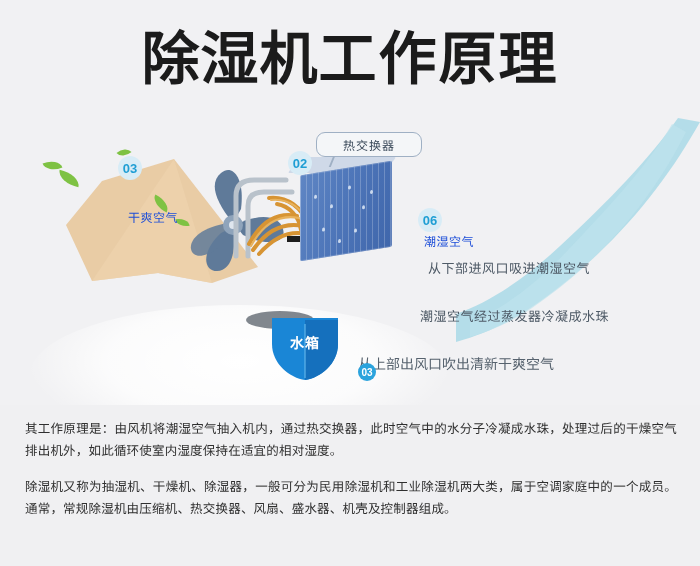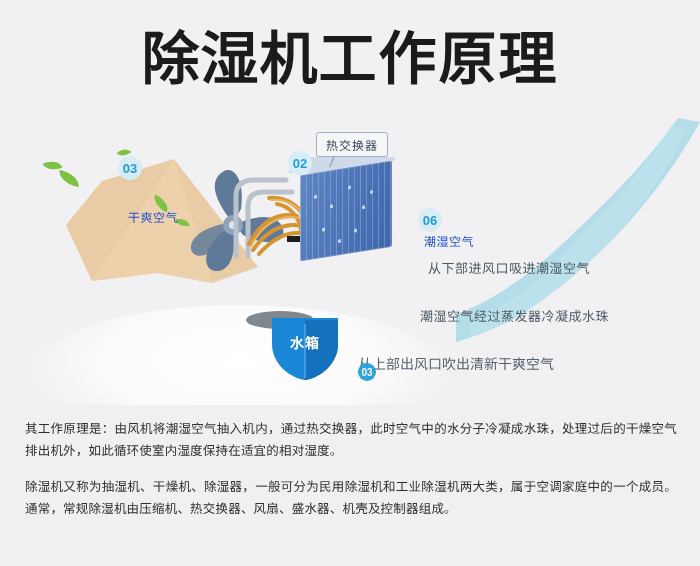--- a/index.html
+++ b/index.html
@@ -220,23 +220,23 @@
     background: #2ba3dd;
     color: #ffffff;
     width: 18px;
     height: 18px;
     font-size: 10px;
   }
 
   
   .callout {
     position: absolute;
-    padding: 3px 9px;
+    padding: 3px 26px;
     border: 1.4px solid #9fb0c4;
-    border-radius: 3px;
+    border-radius: 9px;
     background: #f4f6f8;
     font-size: 12px;
     color: #3d4c5c;
     white-space: nowrap;
     letter-spacing: 1px;
   }
   .callout::after {
     content: "";
     position: absolute;
     left: 14px;

